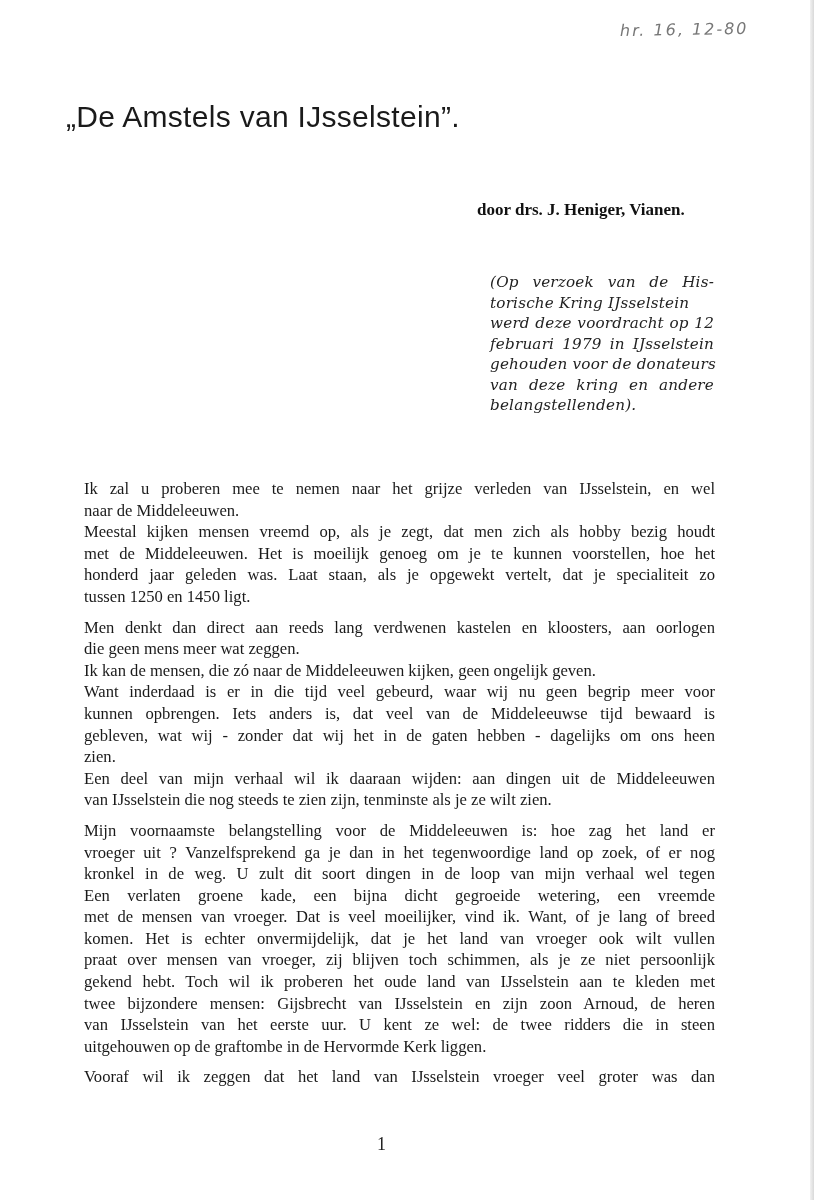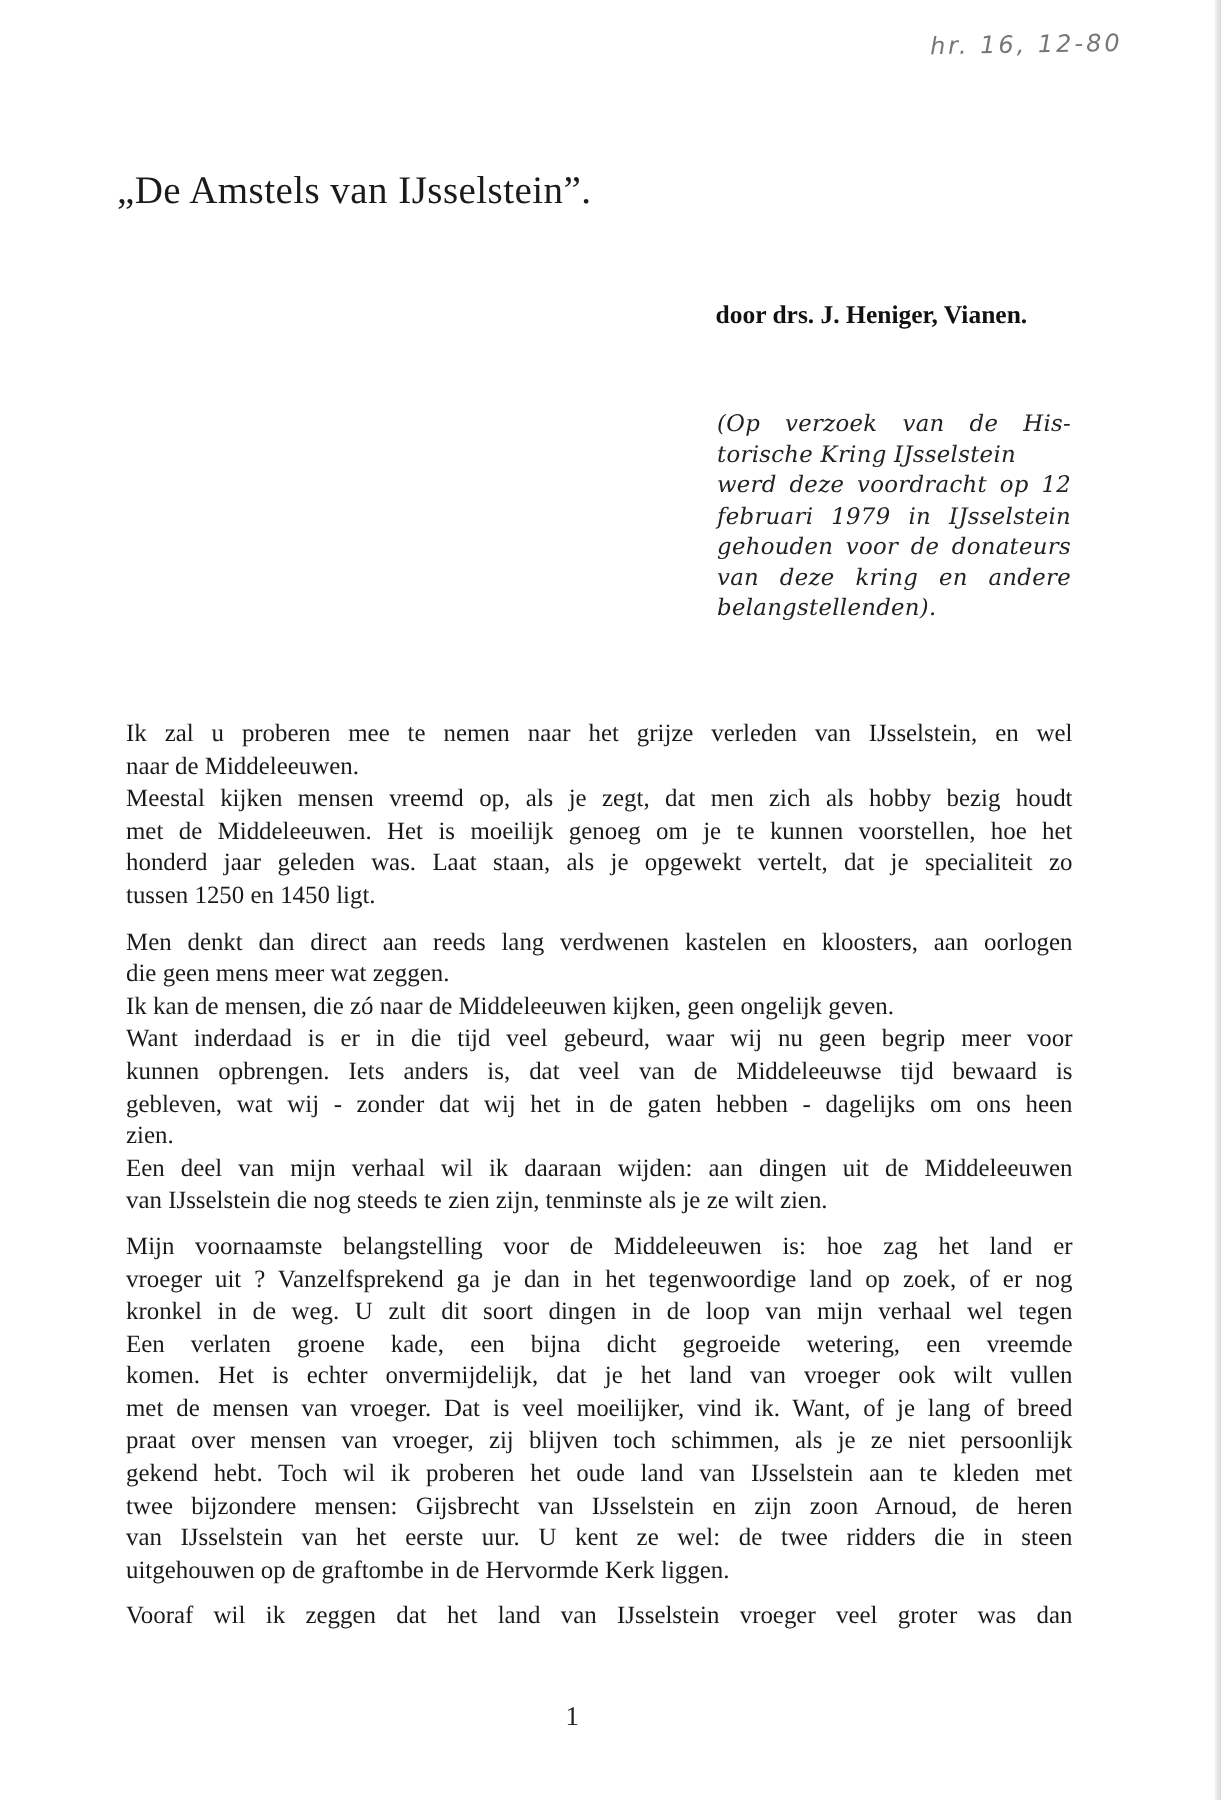--- a/index.html
+++ b/index.html
@@ -31,25 +31,25 @@
       font-style: italic;
       font-size: 16px;
       color: #777;
       letter-spacing: 2px;
       transform: rotate(-1deg);
     }
     .title {
       position: absolute;
       left: 62px;
       top: 96px;
-      font-family: Liberation Serif, serif;
-      font-size: 26px;
+      font-family: Liberation Sans, sans-serif;
+      font-size: 30px;
       font-weight: normal;
       color: #1a1a1a;
-      margin: 16px;
+      margin: 4px;
       letter-spacing: 0.3px;
     }
     .author {
       position: absolute;
       left: 477px;
       top: 200px;
       font-family: "Liberation Serif", serif;
       font-weight: bold;
       font-size: 17px;
       color: #111;
@@ -67,20 +67,21 @@
       color: #222;
       text-align: justify;
       letter-spacing: 0.2px;
     }
     .note-line {
       display: block;
       text-align: justify;
       text-align-last: justify;
       white-space: nowrap;
       height: 20.5px;
+      margin-left: 12px;
     }
     .note-line.last {
       text-align-last: left;
     }
     .body-text {
       position: absolute;
       left: 55px;
       top: 478px;
       width: 660px;
       font-family: "Liberation Serif", serif;
@@ -150,22 +151,22 @@
       <span class="line">gebleven, wat wij - zonder dat wij het in de gaten hebben - dagelijks om ons heen</span>
       <span class="line last">zien.</span>
       <span class="line">Een deel van mijn verhaal wil ik daaraan wijden: aan dingen uit de Middeleeuwen</span>
       <span class="line last">van IJsselstein die nog steeds te zien zijn, tenminste als je ze wilt zien.</span>
     </div>
     <div class="para">
       <span class="line">Mijn voornaamste belangstelling voor de Middeleeuwen is: hoe zag het land er</span>
       <span class="line">vroeger uit ? Vanzelfsprekend ga je dan in het tegenwoordige land op zoek, of er nog</span>
       <span class="line">kronkel in de weg. U zult dit soort dingen in de loop van mijn verhaal wel tegen</span>
       <span class="line">Een verlaten groene kade, een bijna dicht gegroeide wetering, een vreemde</span>
+      <span class="line">met de mensen van vroeger. Dat is veel moeilijker, vind ik. Want, of je lang of breed</span>
       <span class="line">komen. Het is echter onvermijdelijk, dat je het land van vroeger ook wilt vullen</span>
-      <span class="line">met de mensen van vroeger. Dat is veel moeilijker, vind ik. Want, of je lang of breed</span>
       <span class="line">praat over mensen van vroeger, zij blijven toch schimmen, als je ze niet persoonlijk</span>
       <span class="line">gekend hebt. Toch wil ik proberen het oude land van IJsselstein aan te kleden met</span>
       <span class="line">twee bijzondere mensen: Gijsbrecht van IJsselstein en zijn zoon Arnoud, de heren</span>
       <span class="line">van IJsselstein van het eerste uur. U kent ze wel: de twee ridders die in steen</span>
       <span class="line last">uitgehouwen op de graftombe in de Hervormde Kerk liggen.</span>
     </div>
     <div class="para">
       <span class="line">Vooraf wil ik zeggen dat het land van IJsselstein vroeger veel groter was dan</span>
     </div>
   </div>

